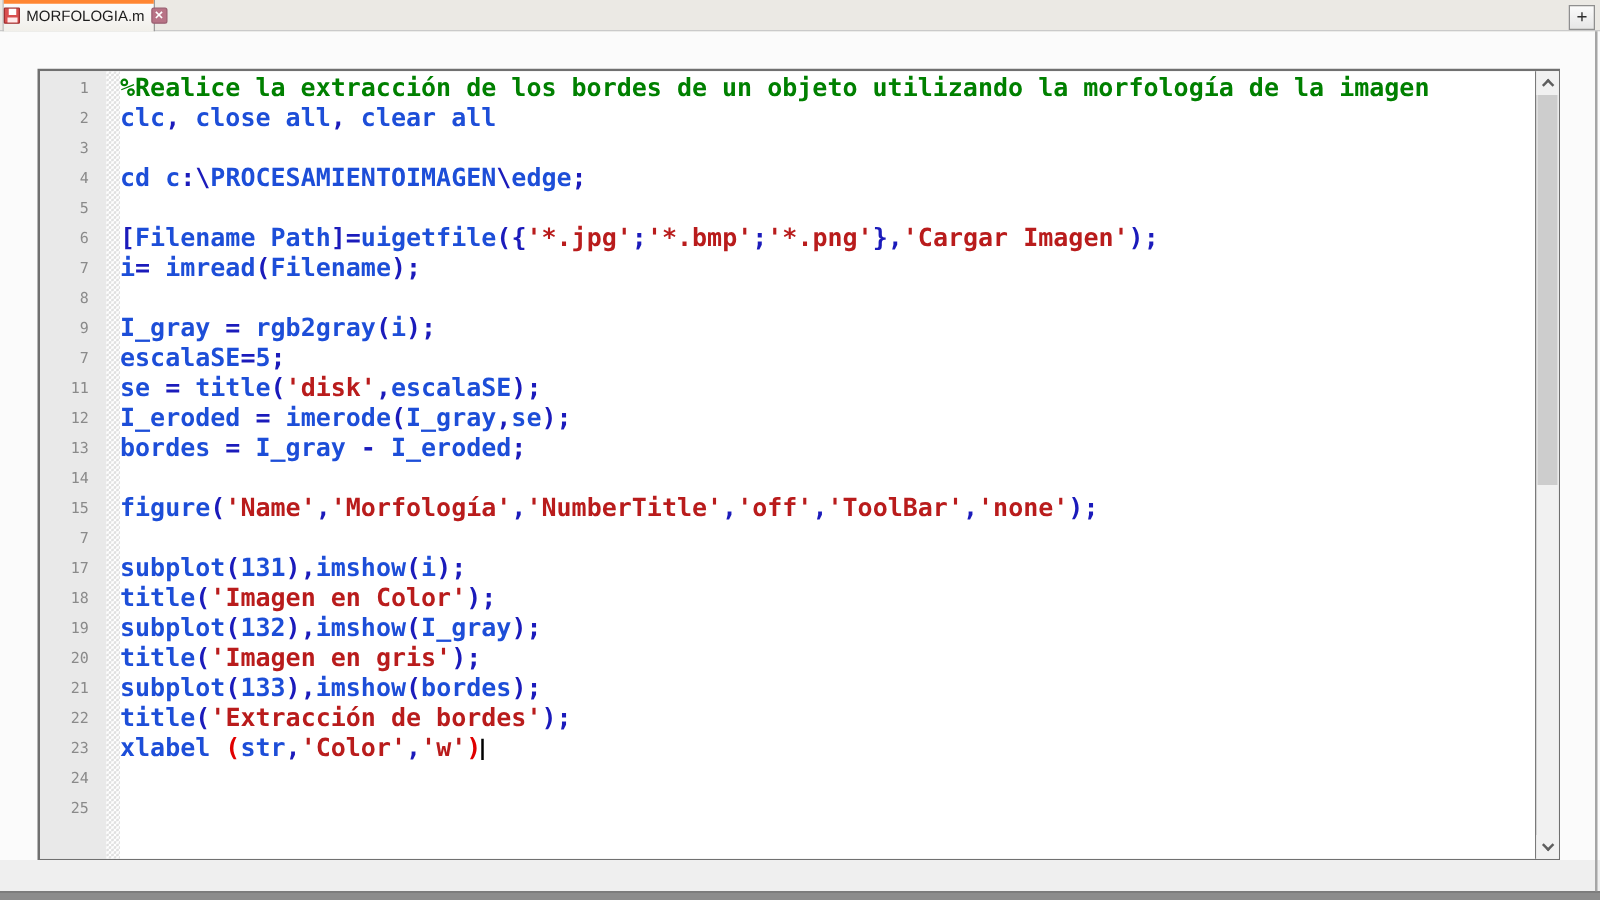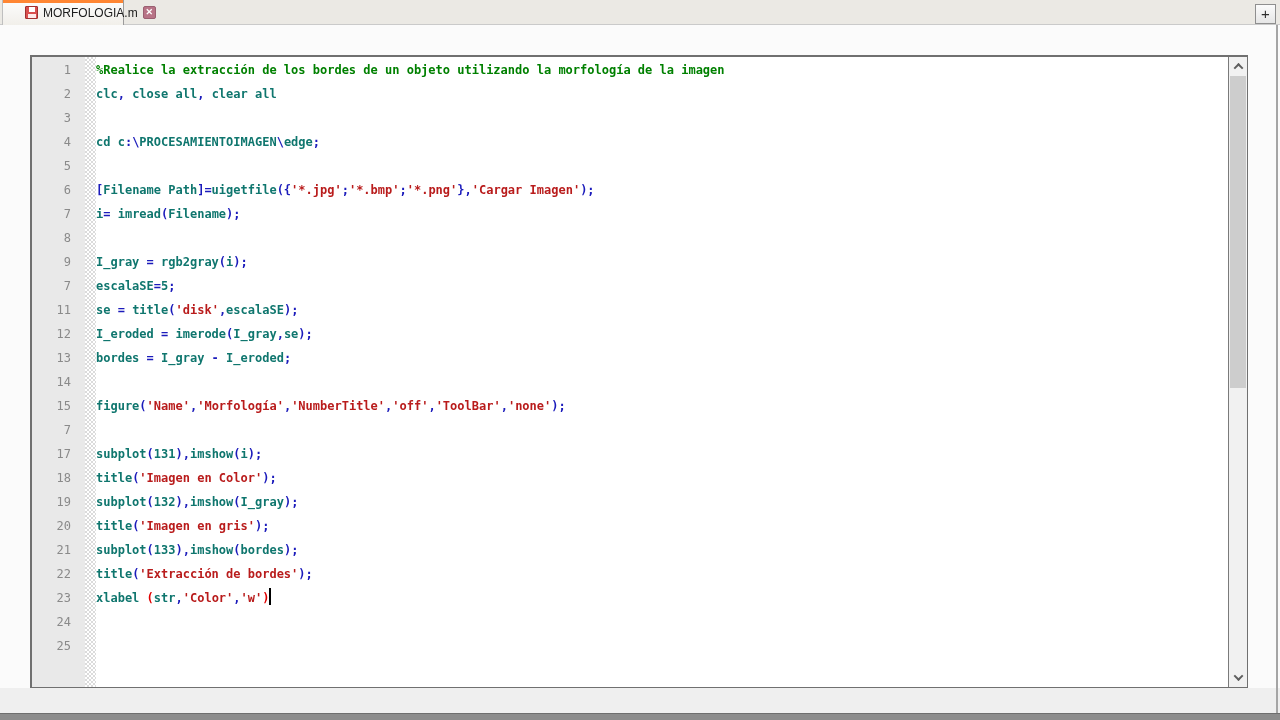--- a/index.html
+++ b/index.html
@@ -8,21 +8,21 @@
 
   
   .tabbar {
     position:absolute; left:0; top:0; width:1280px; height:25px;
     background:#EBE9E4; border-bottom:1px solid #CACACA;
   }
   .tab {
     position:absolute; left:2px; top:0; width:122px; height:25px;
     background:linear-gradient(#FDFDFD,#F1EFEA);
     border-left:1px solid #BFBFBF; border-right:1px solid #9B9B9B;
-    display:flex; align-items:center; padding:0 5px 0 22px;
+    display:flex; align-items:center; padding:0 5px 0 0;
   }
   .tab-topline { position:absolute; left:0; top:0; width:100%; height:3px; background:#FF8633; }
   .tab-label { font-size:12px; color:#1C1C1C; margin:0 5px 0 5px; white-space:nowrap; }
 
   .floppy { position:relative; width:13px; height:13px; background:#D94F4F; border:1px solid #A03030; border-radius:1px; flex:0 0 auto; }
   .floppy .shutter { position:absolute; top:0; left:3px; width:6px; height:5px; background:#FFFFFF; }
   .floppy .label   { position:absolute; bottom:0; left:2px; width:8px; height:4px; background:#FFE9E9; }
 
   .closebox {
     width:13px; height:13px; border-radius:2px; background:#B87386; border:1px solid #9A5F71;
@@ -49,22 +49,22 @@
   .hatch {
     width:11px; height:100%;
     background-color:#FFFFFF;
     background-image:
       linear-gradient(45deg,#DBDBDB 25%,transparent 25%,transparent 75%,#DBDBDB 75%),
       linear-gradient(45deg,#DBDBDB 25%,transparent 25%,transparent 75%,#DBDBDB 75%);
     background-size:4px 4px; background-position:0 0,2px 2px;
   }
   .codearea { flex:1 1 auto; height:100%; overflow:hidden; padding-top:1px; background:#FFFFFF; }
   .code-line { height:24px; line-height:24px; white-space:pre;
-    font-family:"DejaVu Sans Mono", monospace; font-size:12px; font-weight:bold; color:#000; }
-  .tok-k { color:#0f766e; }
+    font-family:"DejaVu Sans Mono", monospace; font-size:20px; font-weight:bold; color:#000; }
+  .tok-k { color:#1d4ed8; }
   .tok-c { color:#008000; }
   .tok-s { color:#b91c1c; }
   .tok-o { color:#1B1BBB; }
   .tok-b { color:#E00000; }
   .caret { display:inline-block; width:2px; height:17px; background:#000; vertical-align:-3px; }
 
   
   .vscroll { position:relative; width:19px; height:100%; background:#F1F1F1; border-left:1px solid #7A7A7A; flex:0 0 auto; }
   .sb-btn { position:absolute; left:0; width:18px; height:19px; background:#F1F1F1; display:flex; align-items:center; justify-content:center; }
   .sb-up { top:0; } .sb-down { bottom:0; }

